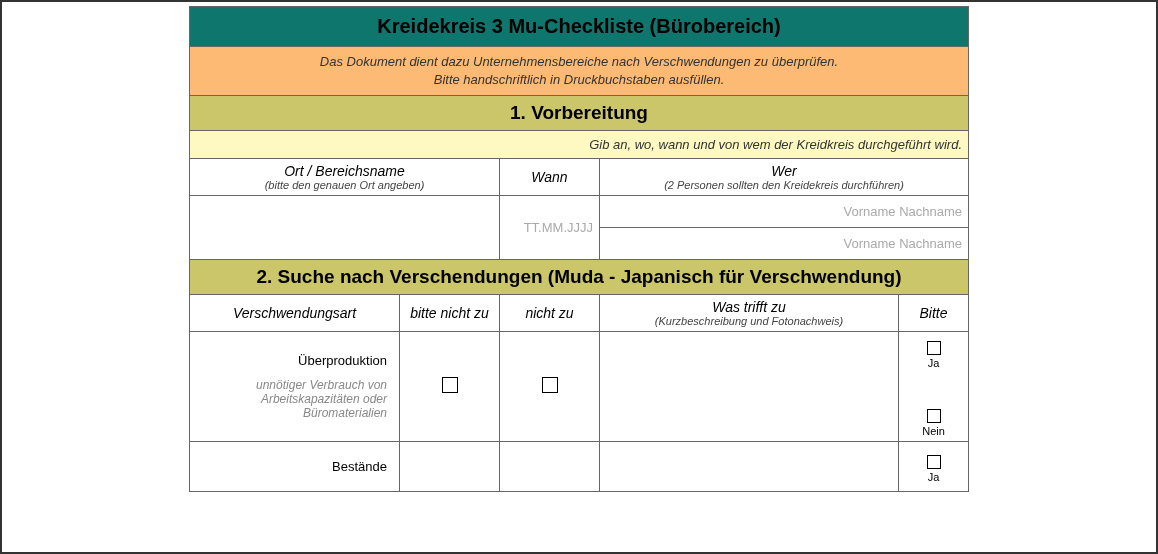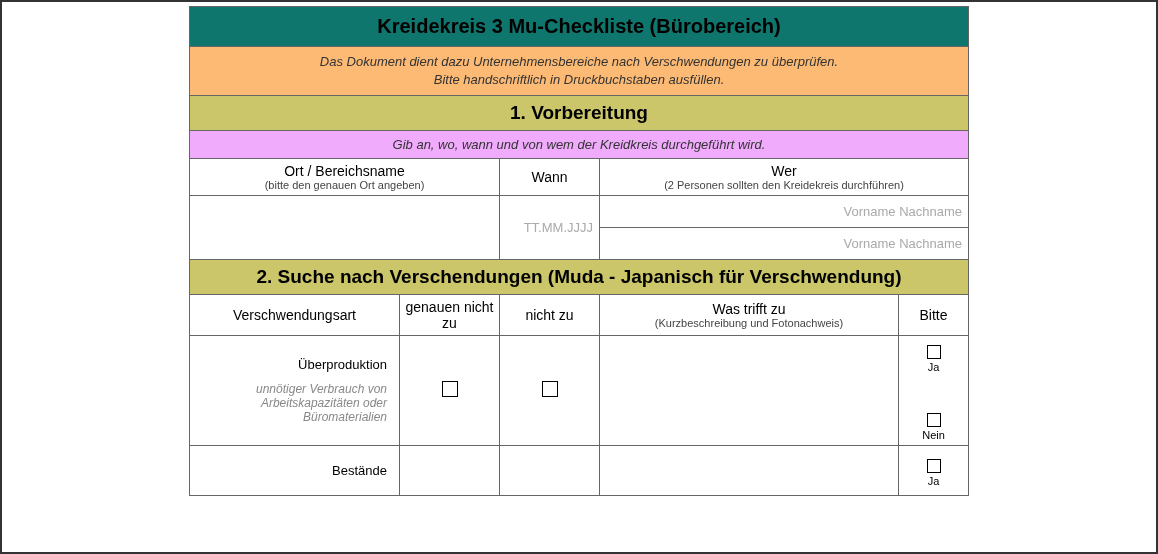--- a/index.html
+++ b/index.html
@@ -47,31 +47,32 @@
     padding: 6px;
   }
   .section-hdr {
     background: #cbc66a;
     text-align: center;
     font-weight: bold;
     font-size: 19px;
     padding: 6px;
   }
   .instr {
-    background: #f0abfc;
-    text-align: center;
+    background: #fef9c3;
+    text-align: right;
     font-style: italic;
     font-size: 13px;
     color: #333;
     padding: 6px;
   }
   .colh {
     text-align: center;
     font-size: 14px;
     padding: 4px;
+    font-style: italic;
   }
   .colh .small {
     font-size: 11px;
     color: #444;
     display: block;
   }
   .placeholder {
     color: #aaa;
     text-align: right;
     font-size: 13px;
@@ -163,21 +164,21 @@
       </tr>
       <tr>
         <td colspan="3" class="placeholder">Vorname Nachname</td>
       </tr>
 
       <tr>
         <td colspan="6" class="section-hdr">2. Suche nach Verschendungen (Muda - Japanisch für Verschwendung)</td>
       </tr>
       <tr>
         <td class="colh" style="width:210px">Verschwendungsart</td>
-        <td class="colh" style="width:100px">genauen nicht zu</td>
+        <td class="colh" style="width:100px">bitte nicht zu</td>
         <td class="colh" style="width:100px">nicht zu</td>
         <td colspan="2" class="colh">
           <span>Was trifft zu</span>
           <span class="small">(Kurzbeschreibung und Fotonachweis)</span>
         </td>
         <td class="colh" style="width:70px">Bitte</td>
       </tr>
 
       <tr style="height:110px">
         <td class="rowlabel">

